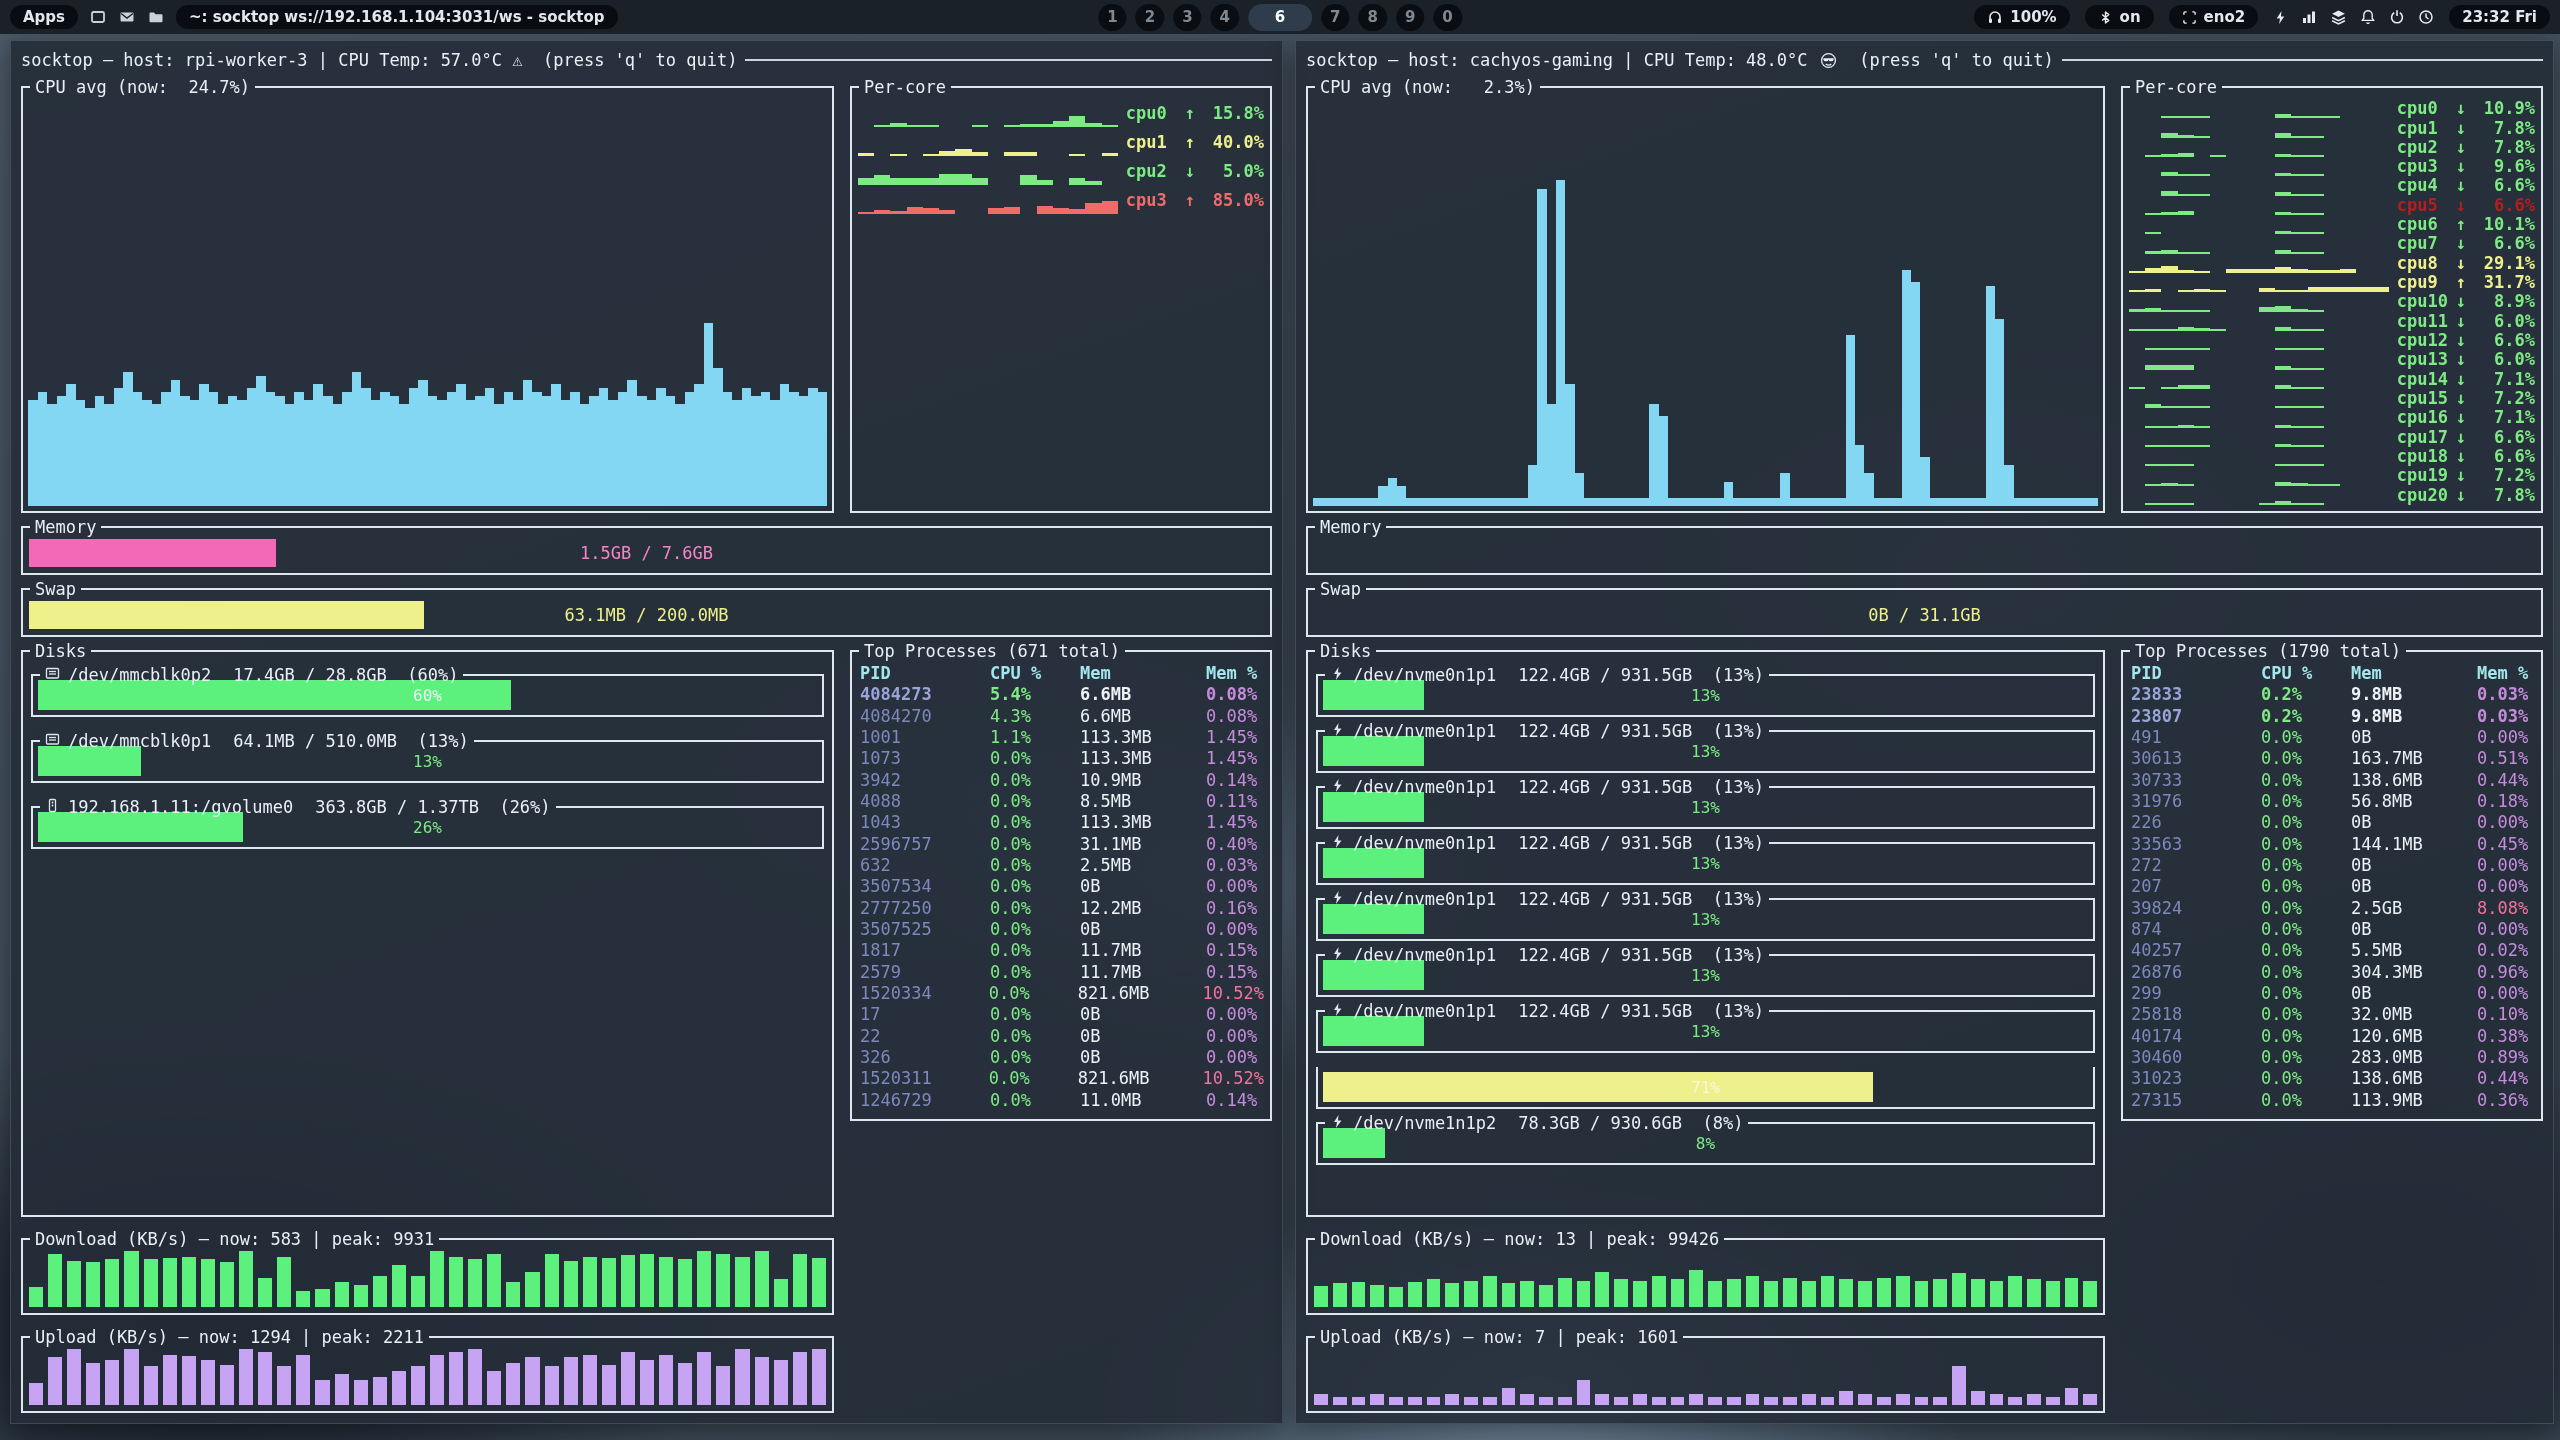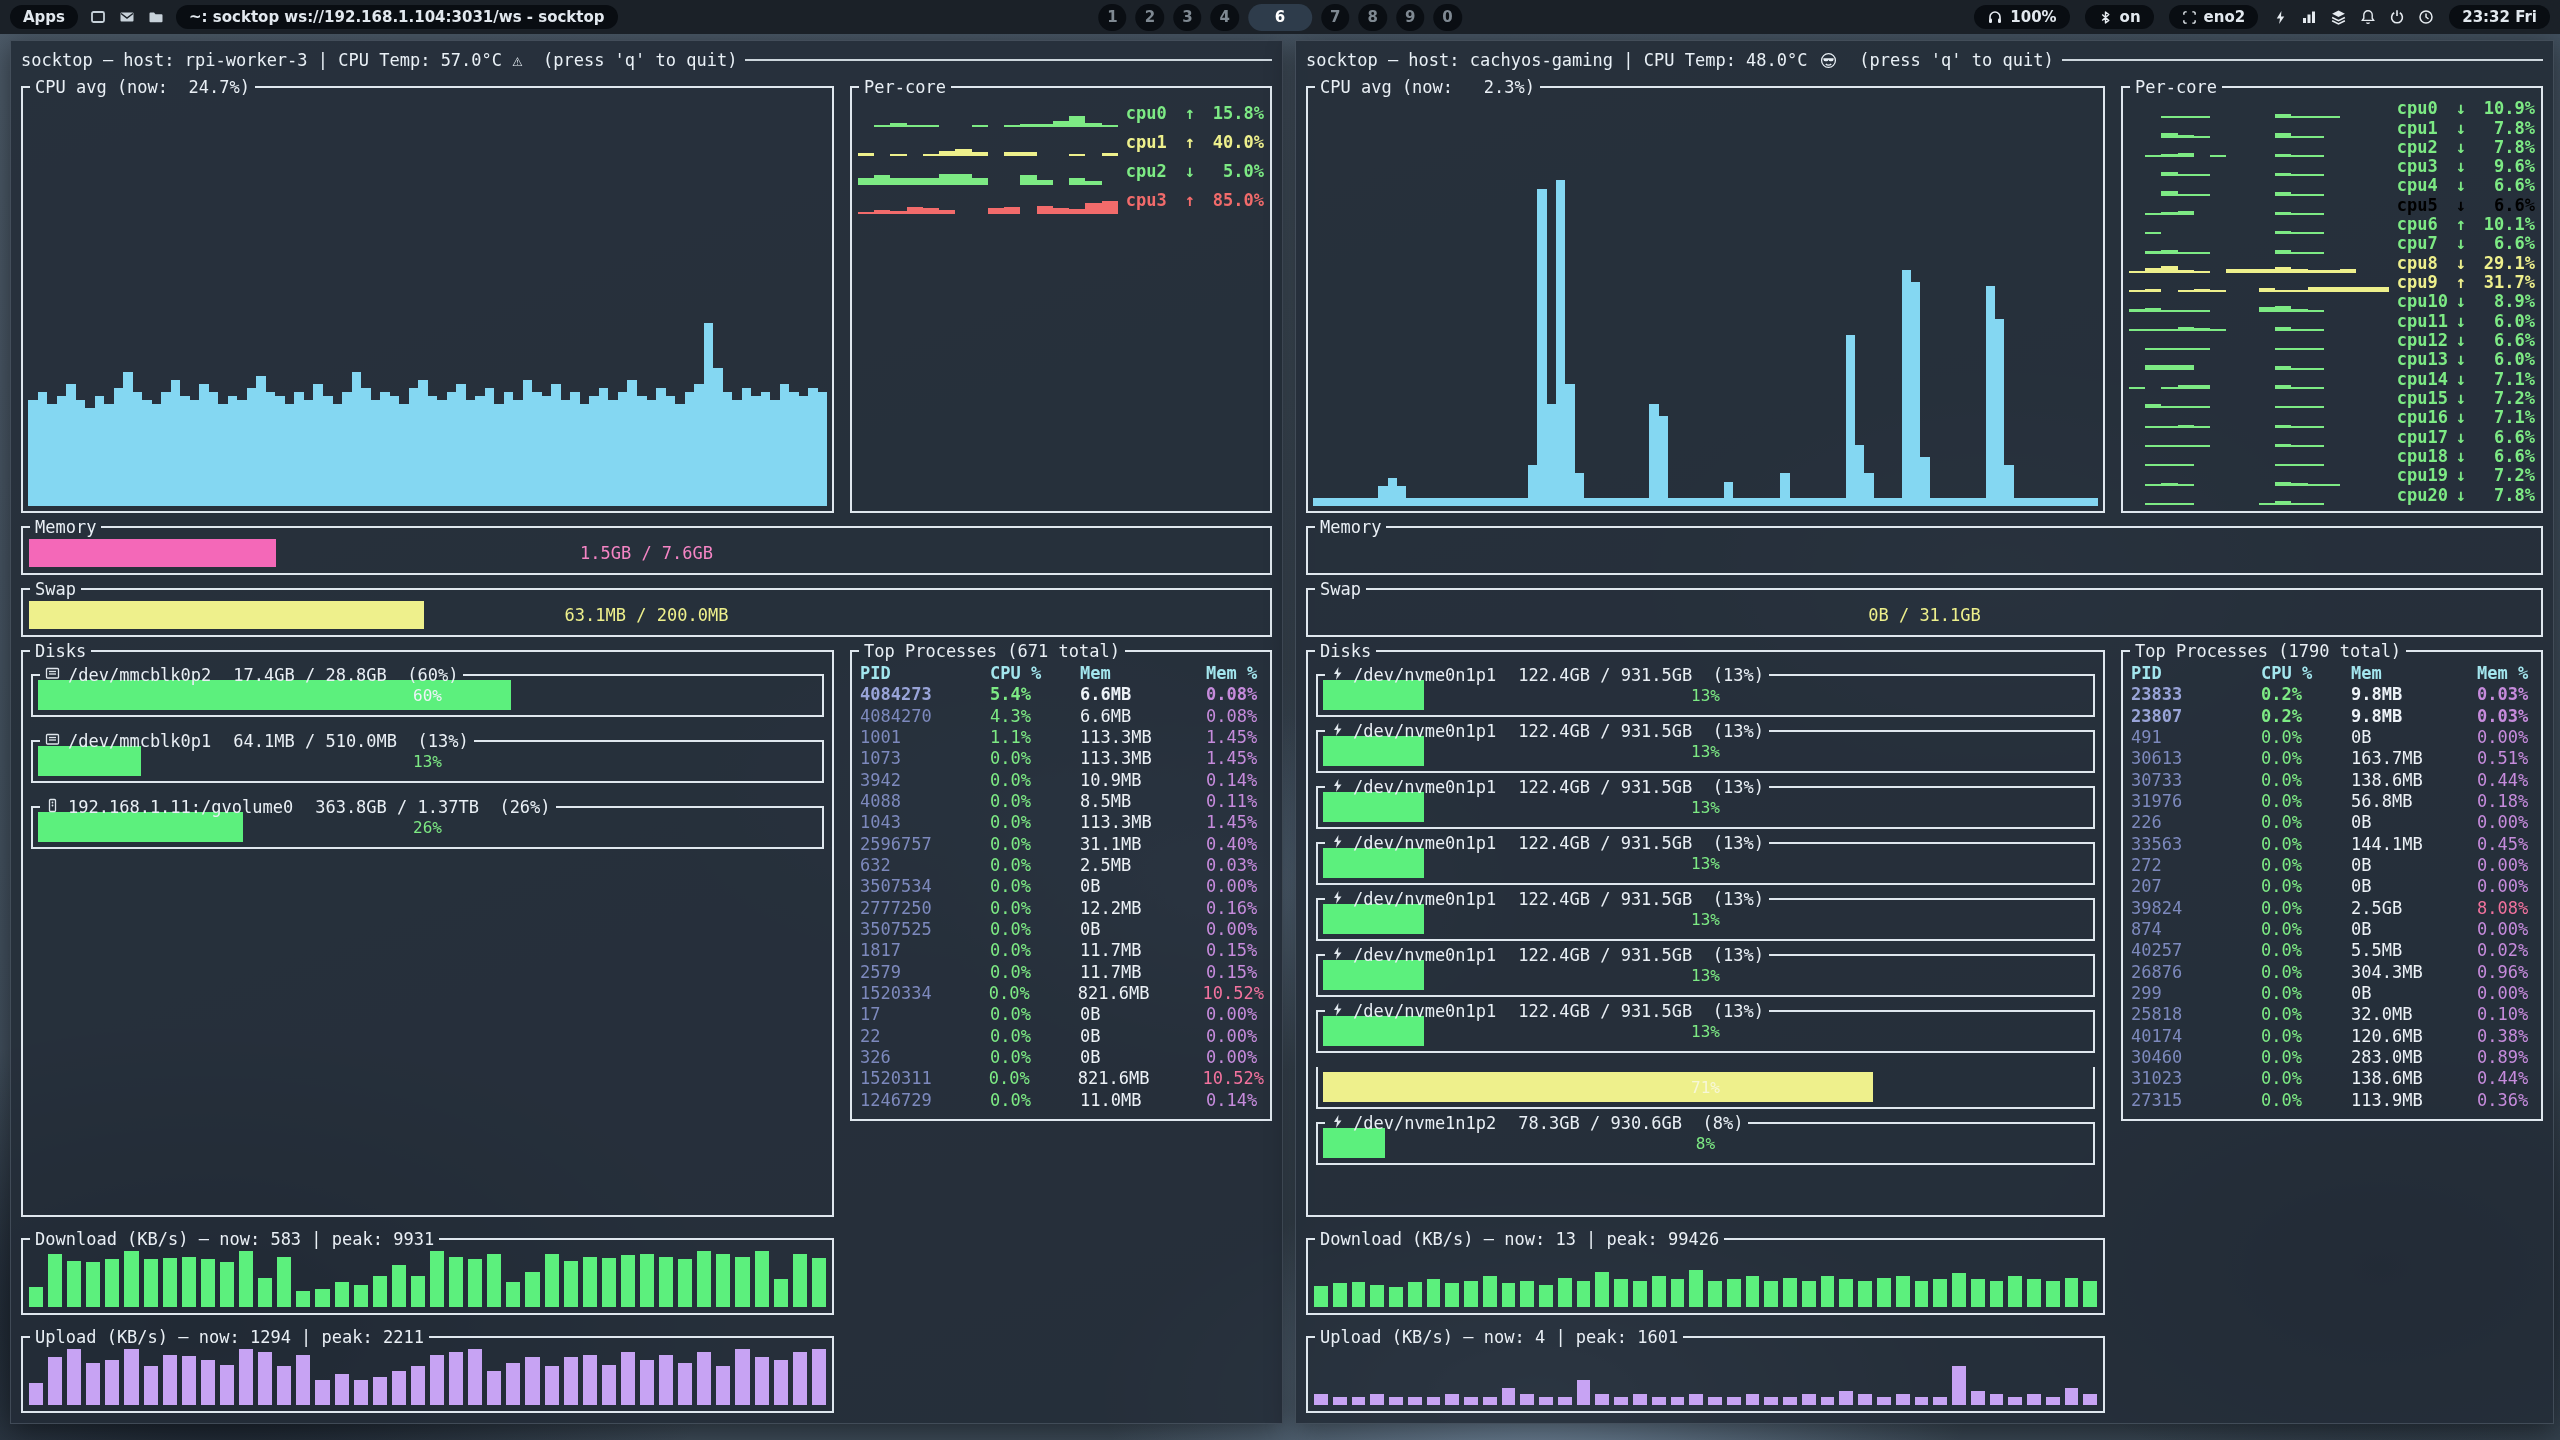--- a/index.html
+++ b/index.html
@@ -857,21 +857,21 @@
               <div class="bar" style="height: 0%; background: rgb(125, 234, 132);"></div>
               <div class="bar" style="height: 0%; background: rgb(125, 234, 132);"></div>
               <div class="bar" style="height: 16%; min-height: 2px; background: rgb(125, 234, 132);"></div>
               <div class="bar" style="height: 8%; min-height: 2px; background: rgb(125, 234, 132);"></div>
               <div class="bar" style="height: 8%; min-height: 2px; background: rgb(125, 234, 132);"></div>
               <div class="bar" style="height: 0%; background: rgb(125, 234, 132);"></div>
               <div class="bar" style="height: 0%; background: rgb(125, 234, 132);"></div>
               <div class="bar" style="height: 0%; background: rgb(125, 234, 132);"></div>
               <div class="bar" style="height: 0%; background: rgb(125, 234, 132);"></div>
             </div>
-            <div class="core-label" style="color: #000000;"><span class="cname">cpu5</span><span class="carrow">↓</span><span class="cval">6.6%</span></div>
+            <div class="core-label" style="color: #b91c1c;"><span class="cname">cpu5</span><span class="carrow">↓</span><span class="cval">6.6%</span></div>
           </div>
           <div class="core-row">
             <div class="core-spark bars">
               <div class="bar" style="height: 0%; background: rgb(125, 234, 132);"></div>
               <div class="bar" style="height: 10%; min-height: 2px; background: rgb(125, 234, 132);"></div>
               <div class="bar" style="height: 0%; background: rgb(125, 234, 132);"></div>
               <div class="bar" style="height: 0%; background: rgb(125, 234, 132);"></div>
               <div class="bar" style="height: 0%; background: rgb(125, 234, 132);"></div>
               <div class="bar" style="height: 0%; background: rgb(125, 234, 132);"></div>
               <div class="bar" style="height: 0%; background: rgb(125, 234, 132);"></div>
@@ -1352,21 +1352,21 @@
             <div class="bar" style="height: 56%; min-height: 2px; background: rgb(92, 240, 125);"></div>
             <div class="bar" style="height: 50%; min-height: 2px; background: rgb(92, 240, 125);"></div>
             <div class="bar" style="height: 46%; min-height: 2px; background: rgb(92, 240, 125);"></div>
             <div class="bar" style="height: 52%; min-height: 2px; background: rgb(92, 240, 125);"></div>
             <div class="bar" style="height: 46%; min-height: 2px; background: rgb(92, 240, 125);"></div>
           </div>
       </div>
       <div class="box net-box">
         <div class="btop">
             <span class="lead"></span>
-            <span class="ttl">Upload (KB/s) — now: 4 | peak: 1601</span>
+            <span class="ttl">Upload (KB/s) — now: 7 | peak: 1601</span>
             <span class="tail"></span>
           </div>
         <div class="net-body bars" style="column-gap: 5px;">
             <div class="bar" style="height: 20%; min-height: 2px; background: rgb(199, 163, 243);"></div>
             <div class="bar" style="height: 14%; min-height: 2px; background: rgb(199, 163, 243);"></div>
             <div class="bar" style="height: 14%; min-height: 2px; background: rgb(199, 163, 243);"></div>
             <div class="bar" style="height: 20%; min-height: 2px; background: rgb(199, 163, 243);"></div>
             <div class="bar" style="height: 14%; min-height: 2px; background: rgb(199, 163, 243);"></div>
             <div class="bar" style="height: 14%; min-height: 2px; background: rgb(199, 163, 243);"></div>
             <div class="bar" style="height: 14%; min-height: 2px; background: rgb(199, 163, 243);"></div>

